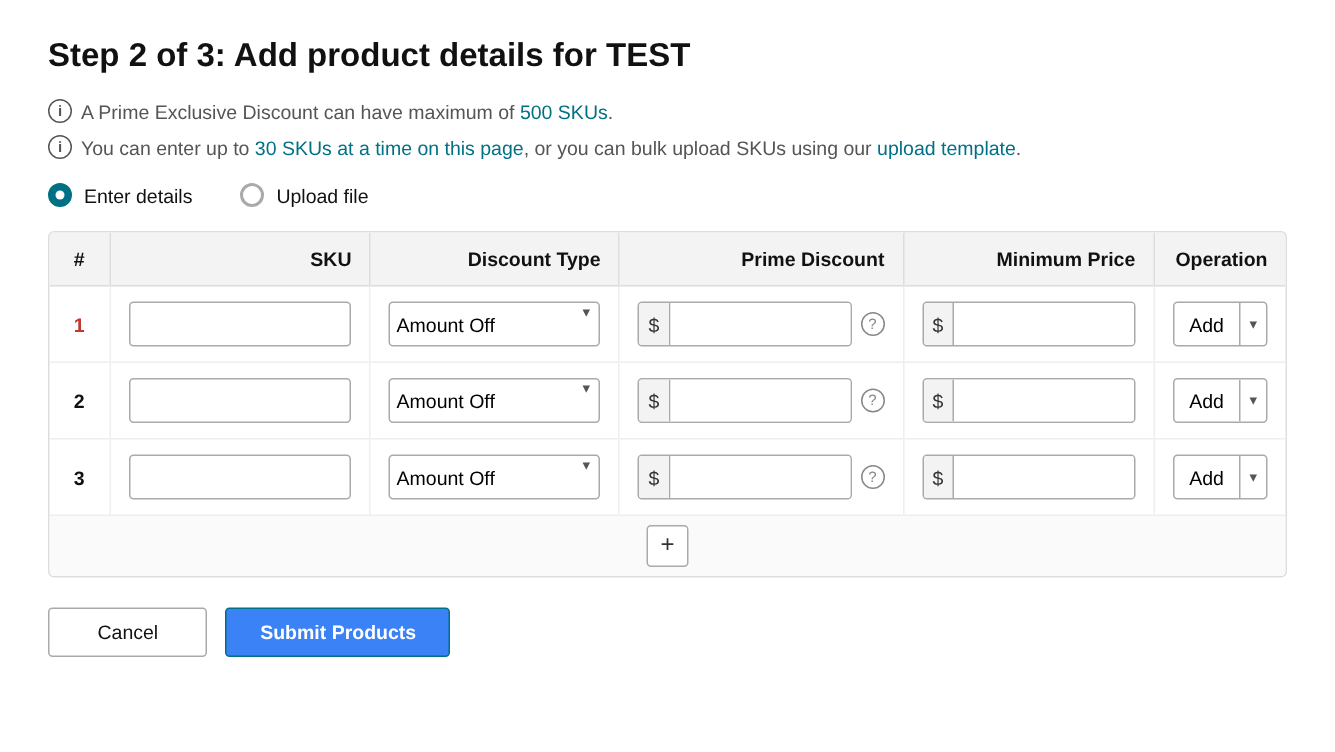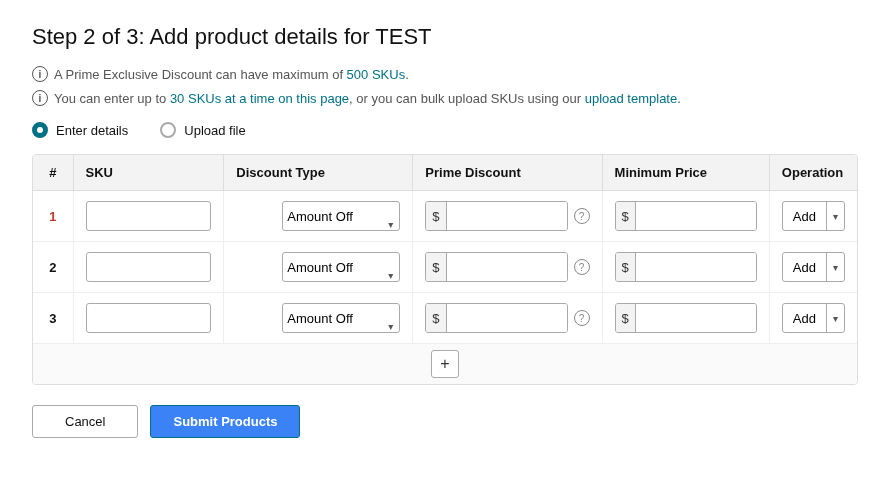--- a/index.html
+++ b/index.html
@@ -7,21 +7,21 @@
       font-family: Arial, sans-serif;
       font-size: 13px;
       color: #111;
       background: #fff;
       width: 890px;
       min-height: 501px;
       padding: 24px 32px;
     }
     h1 {
       font-size: 22px;
-      font-weight: 400;
+      font-weight: 700;
       margin-bottom: 16px;
       color: #111;
     }
     .info-row {
       display: flex;
       align-items: center;
       gap: 6px;
       margin-bottom: 8px;
       font-size: 13px;
     }
@@ -84,21 +84,21 @@
     table {
       width: 100%;
       border-collapse: collapse;
     }
     thead tr {
       background: #f3f3f3;
       border-bottom: 1px solid #ddd;
     }
     thead th {
       padding: 10px 12px;
-      text-align: left;
+      text-align: right;
       font-weight: 600;
       font-size: 13px;
       color: #111;
       border-right: 1px solid #ddd;
     }
     thead th:last-child { border-right: none; }
     thead th:first-child { width: 40px; text-align: center; }
     tbody tr {
       border-bottom: 1px solid #eee;
     }
@@ -113,28 +113,27 @@
     .sku-input {
       width: 100%;
       height: 30px;
       border: 1px solid #aaa;
       border-radius: 3px;
       padding: 0 8px;
       font-size: 13px;
     }
     .discount-select-wrap {
       display: flex;
-      align-items: flex-end;
+      align-items: flex-start;
       border: 1px solid #aaa;
       border-radius: 3px;
       height: 30px;
       background: white;
       overflow: hidden;
-      width: 118px;
-      margin-left: 46px;
+      width: 141px;
     }
     .discount-select-wrap select {
       border: none;
       outline: none;
       font-size: 13px;
       height: 100%;
       flex: 1;
       padding: 0 4px;
       background: transparent;
       appearance: none;

